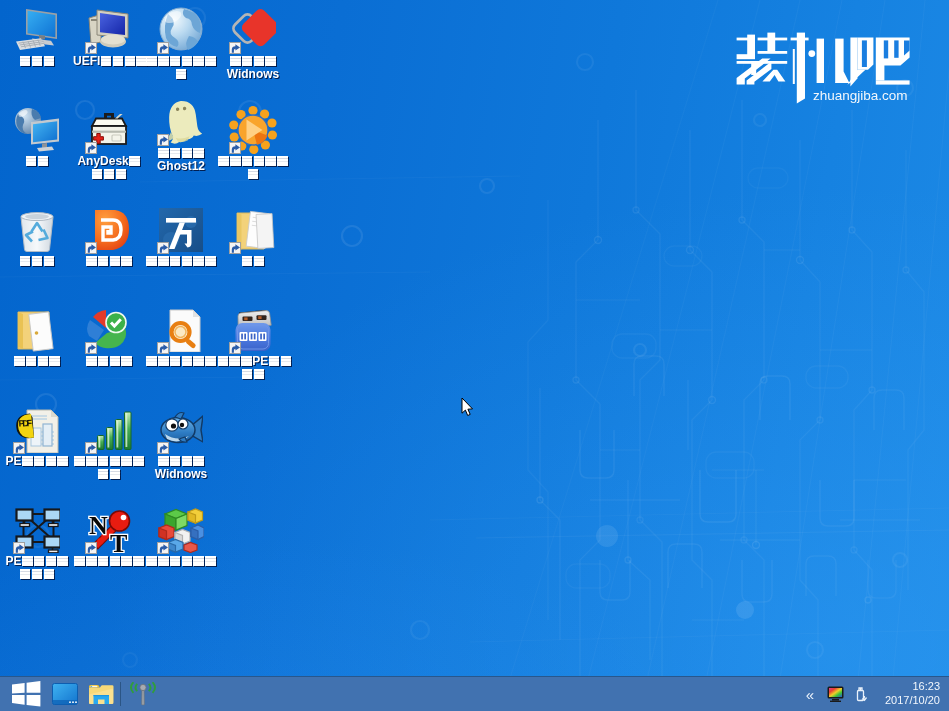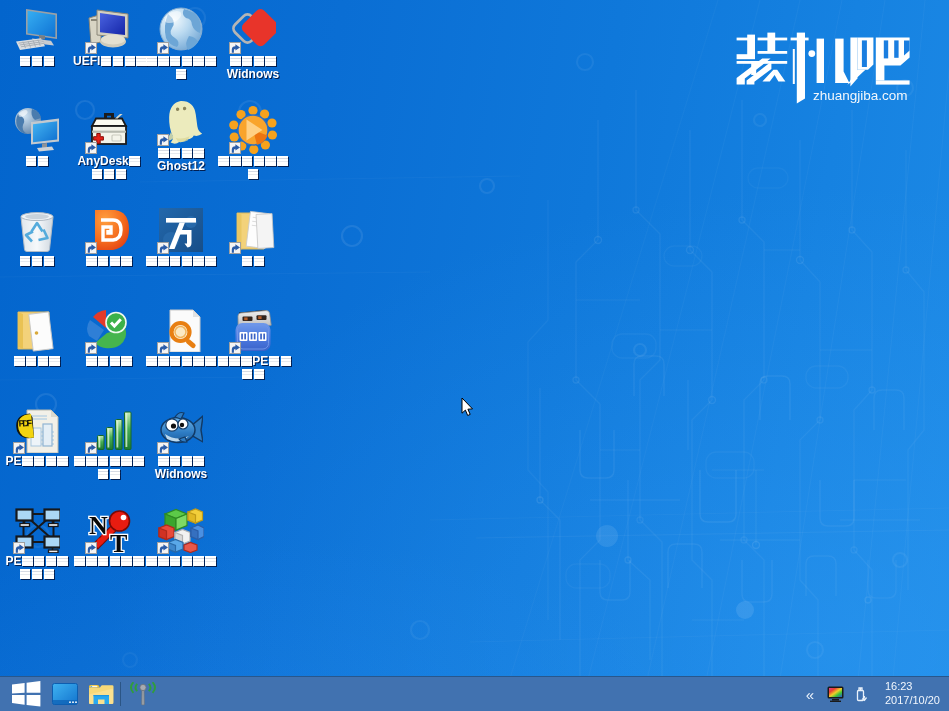--- a/index.html
+++ b/index.html
@@ -10,21 +10,21 @@
 .ico > svg{position:absolute;left:0;top:0;}
 .badge{position:absolute;left:-2px;bottom:-2px;width:12px;height:12px;background:#f4f4f4;border:1px solid #a0a0a0;box-sizing:border-box;}
 .badge svg{position:absolute;left:1px;top:1px;}
 .lbl{margin-top:3px;line-height:13px;font-size:12px;font-weight:700;color:#fff;white-space:nowrap;
 filter:drop-shadow(1px 1.3px 0.7px rgba(0,12,50,.8));}
 .z{display:inline-block;width:10.4px;height:10.4px;margin:0 .7px;vertical-align:-1px;
 background:linear-gradient(180deg,#fff 0 2.1px,rgba(255,255,255,.84) 2.1px 3px,#fff 3px 4.8px,rgba(255,255,255,.9) 4.8px 5.7px,#fff 5.7px 7.6px,rgba(255,255,255,.84) 7.6px 8.4px,#fff 8.4px 10.4px);}
 #bar{position:absolute;left:0;top:676px;width:949px;height:35px;background:#4172b0;border-top:1px solid #28578c;box-sizing:border-box;}
 #bar .ti{position:absolute;top:0;height:34px;display:flex;align-items:center;justify-content:center;}
 .sep{position:absolute;left:120px;top:5px;width:1px;height:24px;background:#2b5585;}
-.clk{position:absolute;right:9px;top:3px;text-align:left;font-size:11px;line-height:13.5px;color:#f2f7fd;margin-left:8px;}
+.clk{position:absolute;right:9px;top:3px;text-align:right;font-size:11px;line-height:13.5px;color:#f2f7fd;margin-left:8px;}
 #cursor{position:absolute;left:461px;top:398px;}
 </style></head>
 <body>
 <div id="desk"></div>
 <svg class="abs" style="left:0;top:0" width="949" height="711">
     <path d="M760,0 L580,711" stroke="rgba(255,255,255,0.032)" stroke-width="1.2" fill="none"></path>
 <path d="M800,0 L640,711" stroke="rgba(255,255,255,0.034)" stroke-width="1.2" fill="none"></path>
 <path d="M842,0 L700,711" stroke="rgba(255,255,255,0.035)" stroke-width="1.2" fill="none"></path>
 <path d="M885,0 L775,711" stroke="rgba(255,255,255,0.036)" stroke-width="1.2" fill="none"></path>
 <path d="M925,0 L855,711" stroke="rgba(255,255,255,0.035)" stroke-width="1.2" fill="none"></path>

